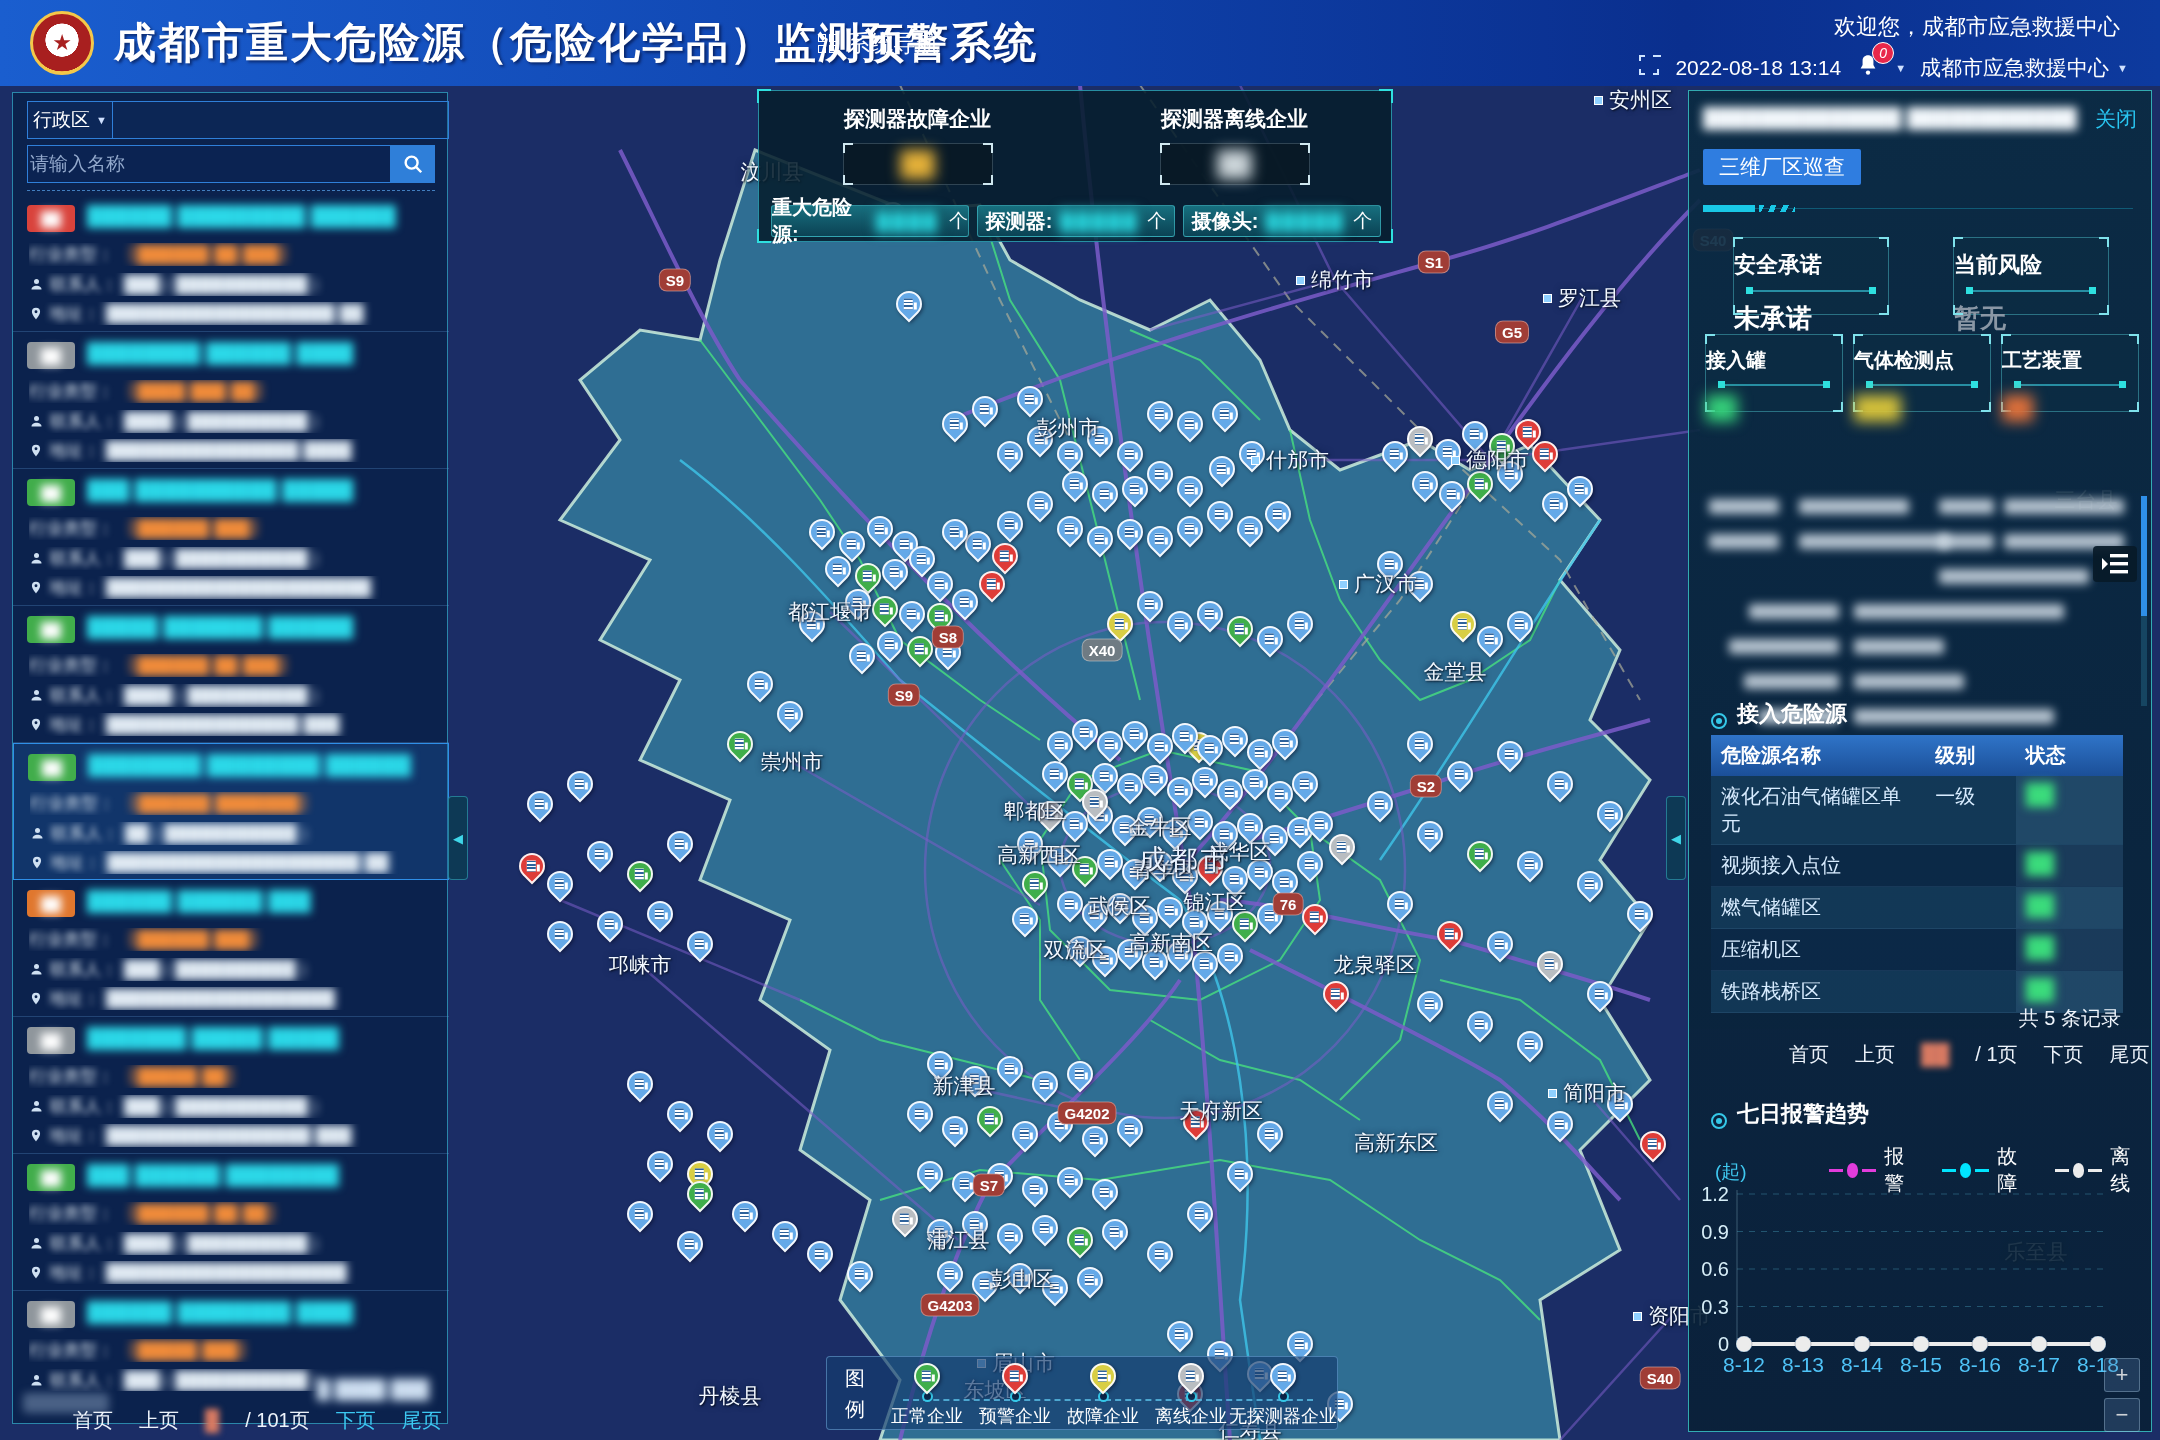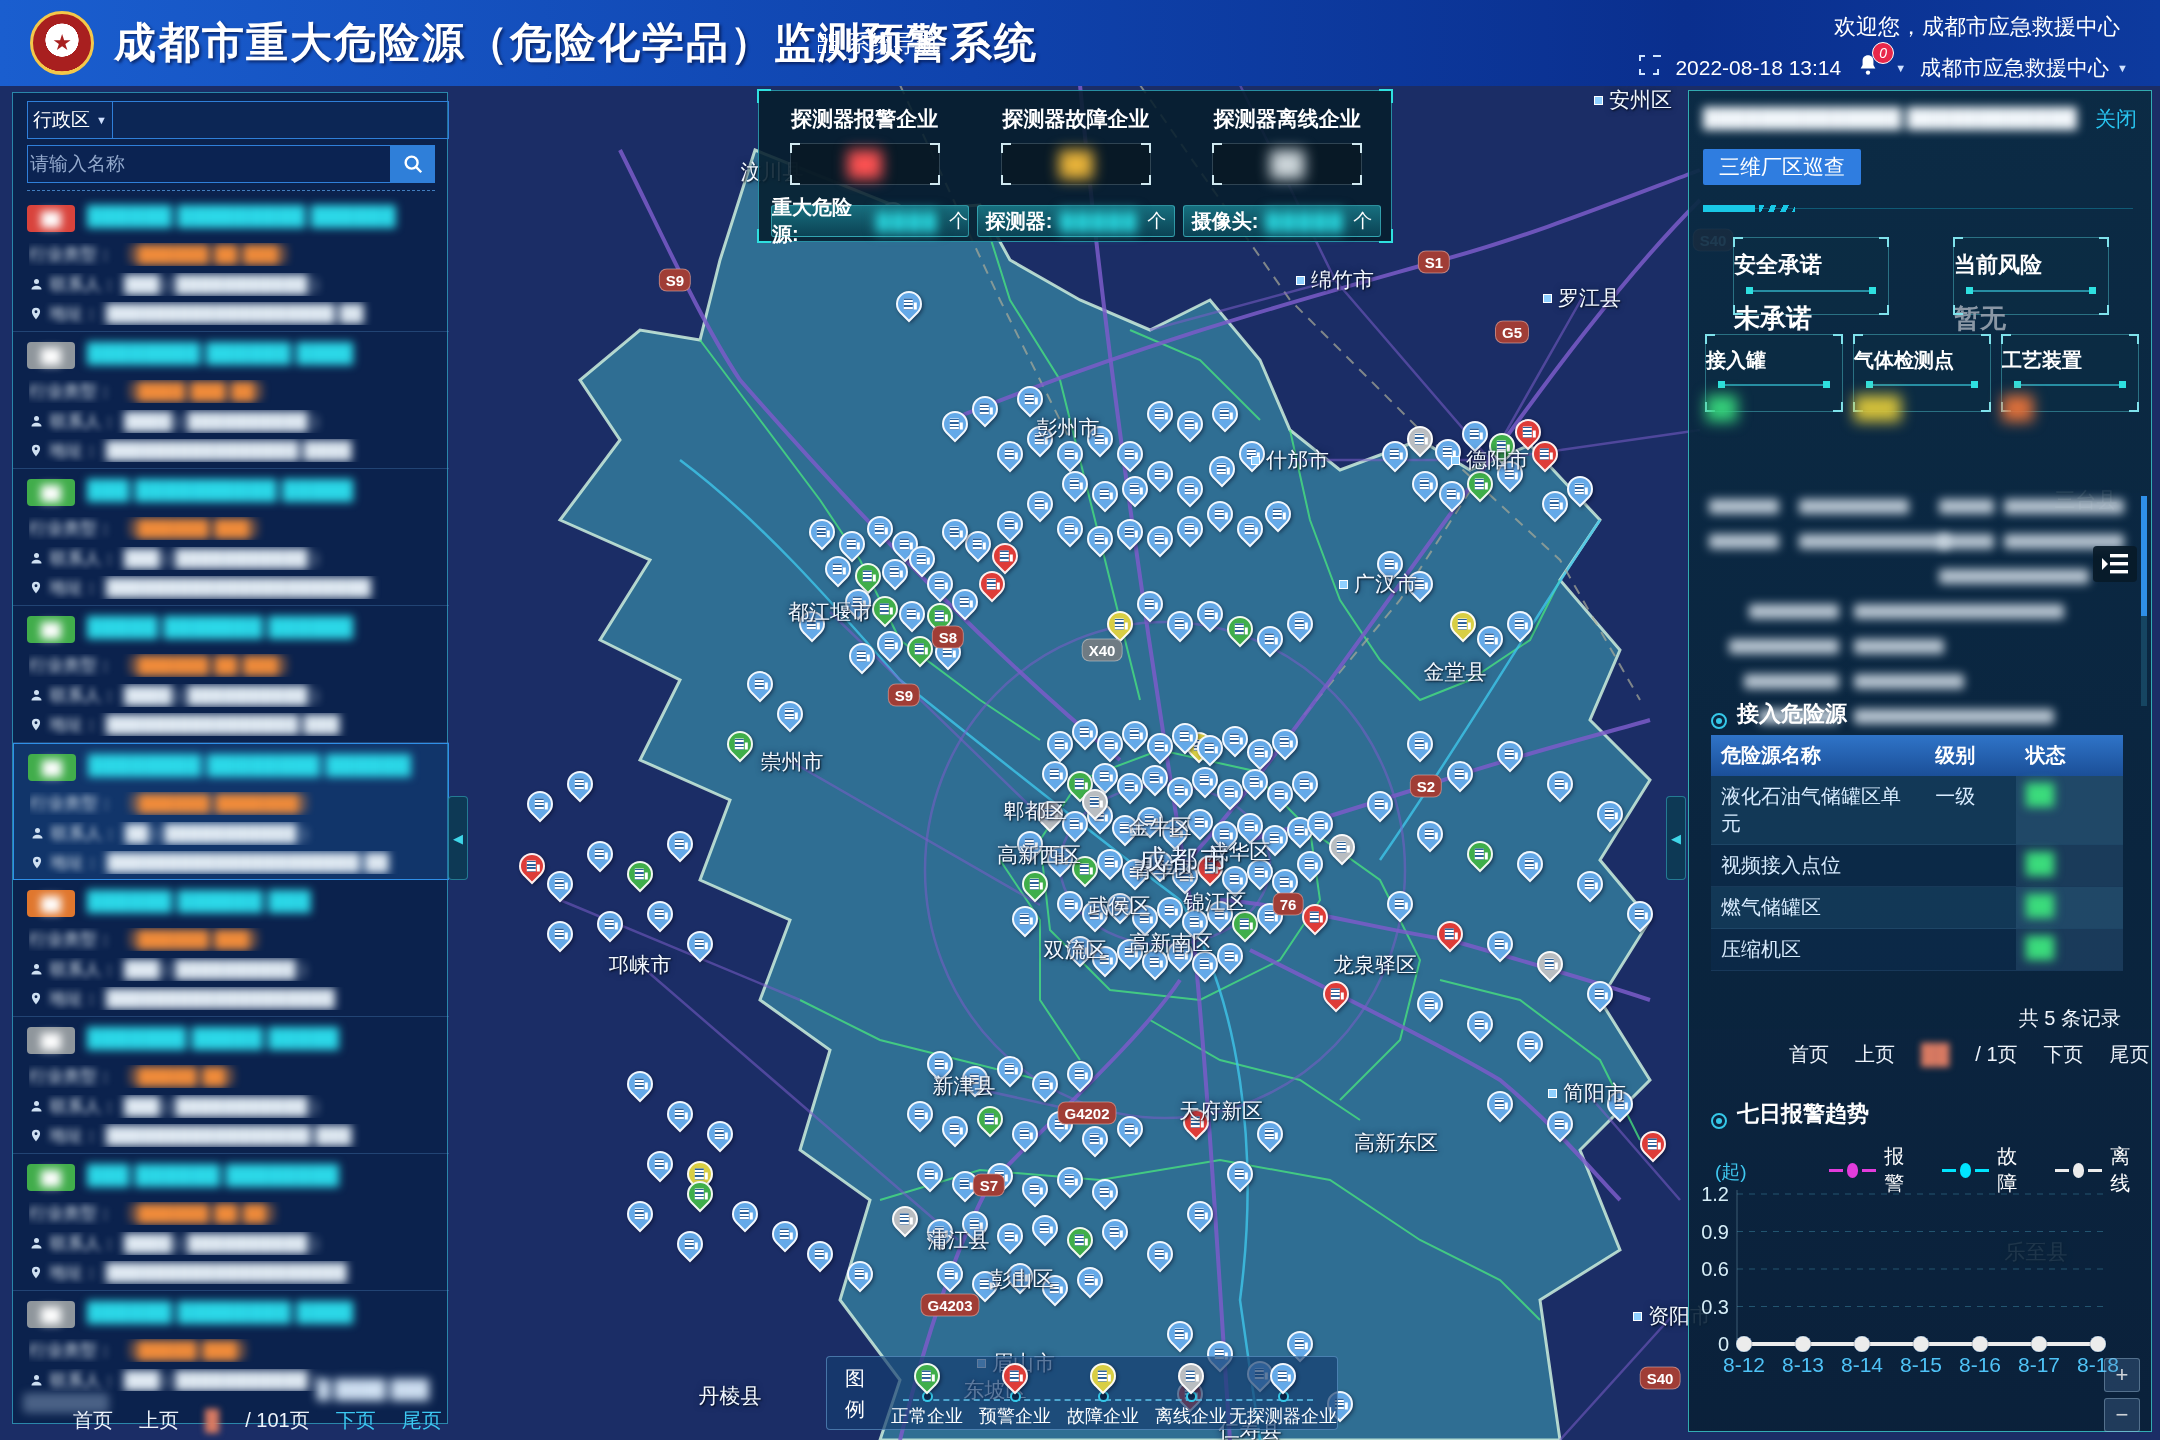--- a/index.html
+++ b/index.html
@@ -1379,30 +1379,20 @@
   </div>
   <div class="handle" style="left:448px;top:796px">◀</div>
 
   <div id="stats-panel" class="corners">
     <i class="tl"></i>
       <i class="tr"></i>
       <i class="bl"></i>
       <i class="br"></i>
     <div id="stat-cards">
         <div class="stat-col">
-          <div class="t">探测器报警企业</div>
-          <div class="vframe">
-            <i class="tl"></i>
-            <i class="tr"></i>
-            <i class="bl"></i>
-            <i class="br"></i>
-            <b style="color: rgb(255, 82, 82);">██</b>
-          </div>
-        </div>
-        <div class="stat-col">
           <div class="t">探测器故障企业</div>
           <div class="vframe">
             <i class="tl"></i>
             <i class="tr"></i>
             <i class="bl"></i>
             <i class="br"></i>
             <b style="color: rgb(232, 179, 57);">██</b>
           </div>
         </div>
         <div class="stat-col">
@@ -1514,20 +1504,25 @@
           <div class="col-level"></div>
           <div class="col-status"><b>██</b></div>
         </div>
         <div class="t-row">
           <div class="col-name">燃气储罐区</div>
           <div class="col-level"></div>
           <div class="col-status"><b>██</b></div>
         </div>
         <div class="t-row">
           <div class="col-name">压缩机区</div>
+          <div class="col-level"></div>
+          <div class="col-status"><b>██</b></div>
+        </div>
+        <div class="t-row">
+          <div class="col-name">铁路栈桥区</div>
           <div class="col-level"></div>
           <div class="col-status"><b>██</b></div>
         </div>
       </div>
     <div id="hz-count">共 5 条记录</div>
     <div class="pager" id="dp-pager">
       <span>首页</span>
       <span>上页</span>
       <span class="pgmask">██</span>
       <span>/ 1页</span>

